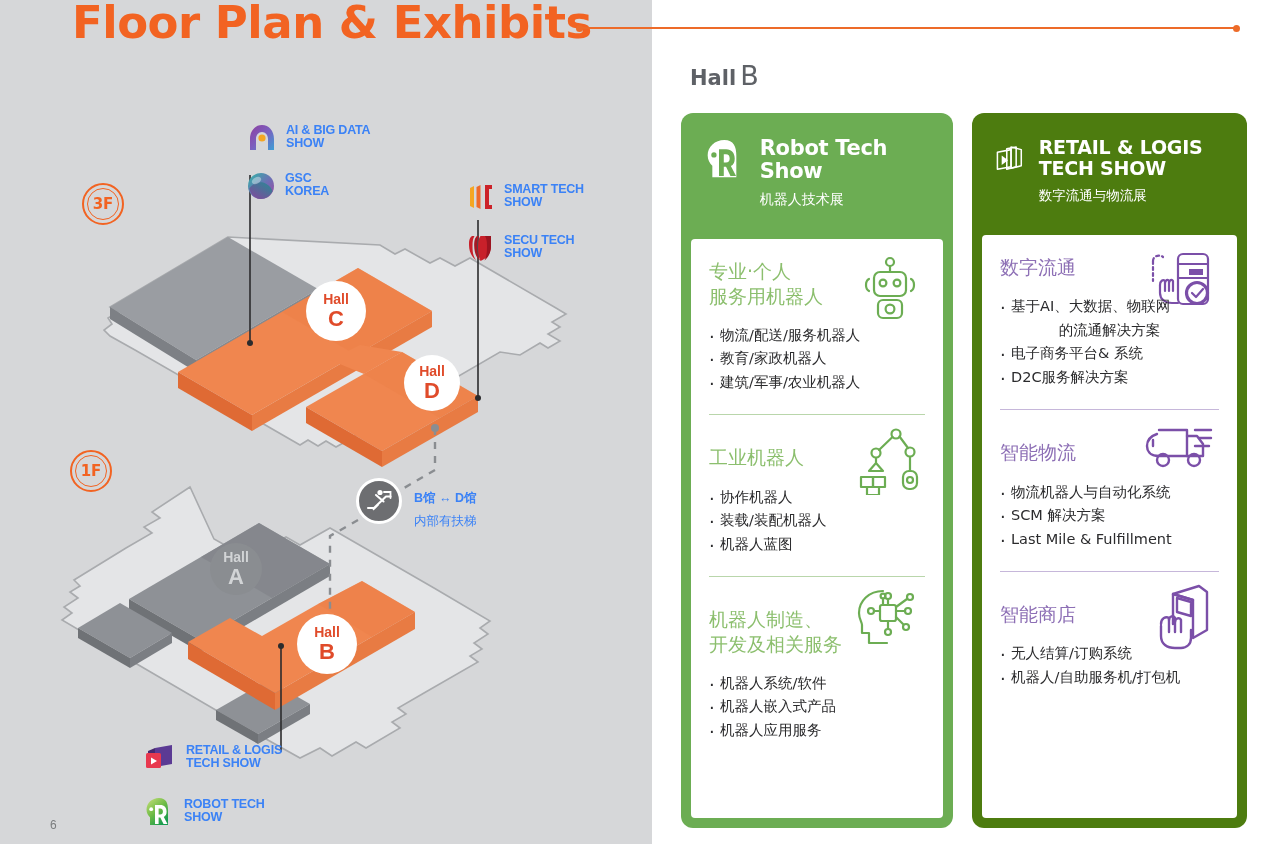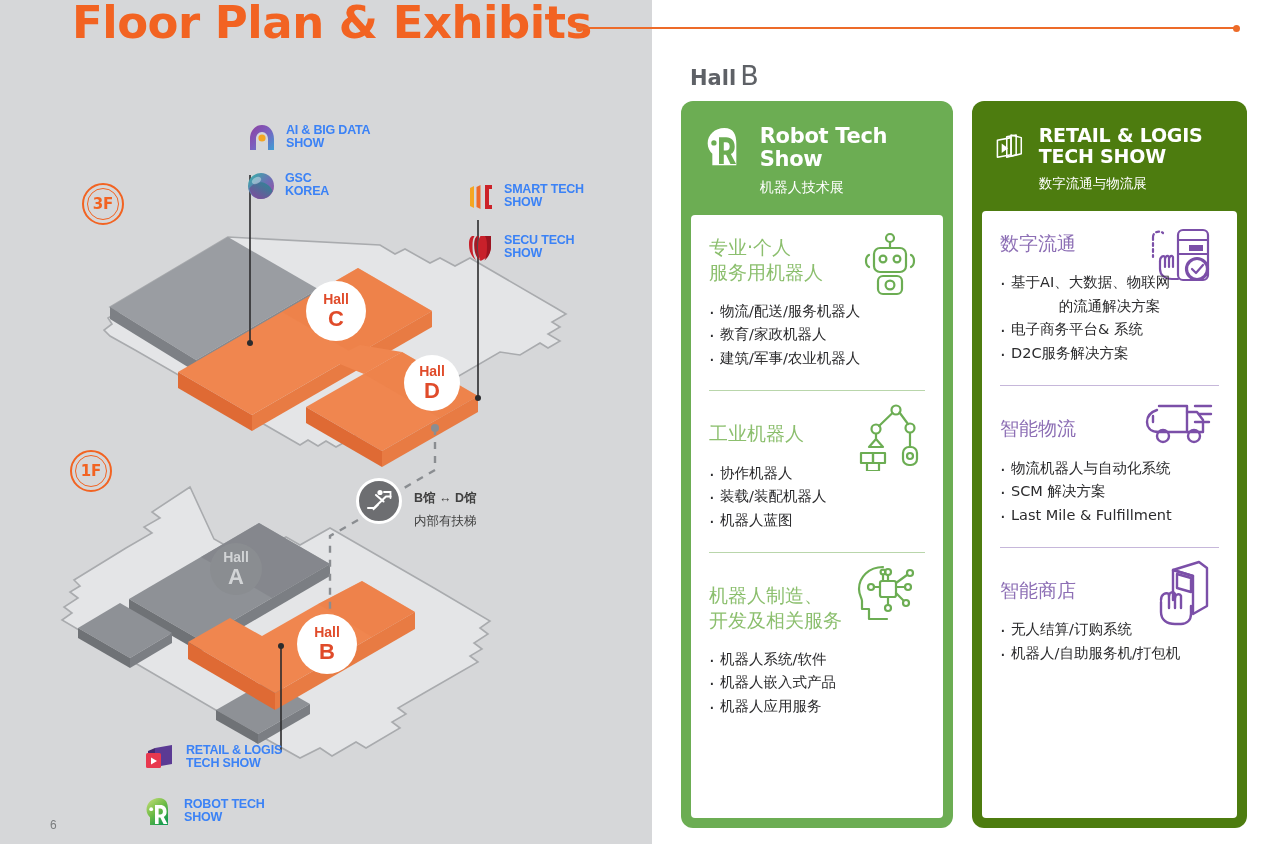--- a/index.html
+++ b/index.html
@@ -70,40 +70,40 @@
   .hall-marker.orange .hm-top, .hall-marker.orange .hm-big { color: #e04b2a; }
   .hall-marker.gray { background: #8a8d91; }
   .hall-marker.gray .hm-top, .hall-marker.gray .hm-big { color: #d2d4d6; }
 
   
   .esc-circle {
     position: absolute; width: 46px; height: 46px; border-radius: 50%;
     background: #6d6e71; border: 3px solid #ffffff;
     display:flex; align-items:center; justify-content:center;
   }
-  .esc-note { position: absolute; font-size: 12.5px; color: #404040; line-height: 23px; }
+  .esc-note { position: absolute; font-size: 12.5px; color: #3b82f6; line-height: 23px; }
   .esc-note b { font-weight: 700; }
 
   .page-number {
     position: absolute; left: 50px; top: 818px;
     font-size: 12px; color: #7a7c7e;
   }
 
   
   .hall-heading {
     position: absolute; left: 690px; top: 60px;
     color: #5e6166; font-weight: 700; font-size: 21px;
     font-family: "DejaVu Sans", sans-serif;
   }
   .hall-heading .big { font-size: 27px; font-weight: 400; margin-left: 4px; }
 
   .card {
-    position: absolute; top: 101px; bottom: 16px;
+    position: absolute; top: 113px; bottom: 16px;
     border-radius: 12px; overflow: hidden;
-    display: flex; flex-direction: column;
+    display: flex; flex-direction: column; gap: 12px;
   }
   .card.green  { left: 681px; width: 272px; background: #6cad53; }
   .card.purple { left: 972px; width: 275px; background: #4d7c0f; }
 
   .card-head { padding: 22px 18px 18px 22px; display: flex; gap: 14px; align-items: flex-start; }
   .card-head .ch-txt { padding-top: 2px; }
   .card-head .ch-title {
     color: #ffffff; font-weight: 800; line-height: 1.08;
     font-family: "DejaVu Sans", sans-serif;
   }

